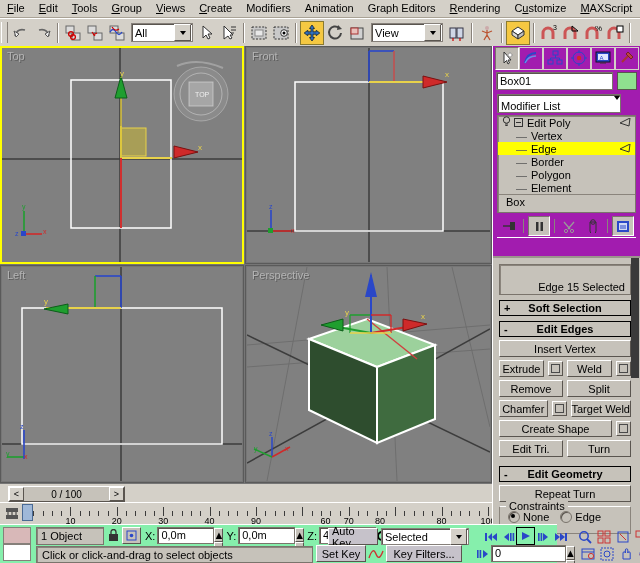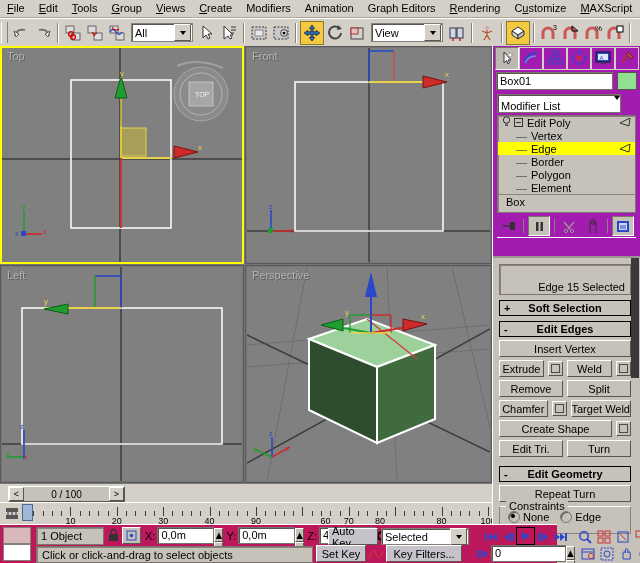--- a/index.html
+++ b/index.html
@@ -104,21 +104,21 @@
   .grplab{position:absolute;left:6px;top:-7px;background:#c6c2ba;padding:0 3px;font-size:11px;}
   .radio{display:inline-flex;align-items:center;gap:3px;font-size:11px;margin-left:8px;}
   .radio .dot{width:10px;height:10px;border-radius:50%;background:#c6c2ba;
         border:1px solid #7a746c;box-shadow:inset 1px 1px 0 #5a554f;position:relative;}
   .radio .dot.on::after{content:"";position:absolute;left:2px;top:2px;width:4px;height:4px;
         border-radius:50%;background:#000;}
   .cpsb{position:absolute;right:2px;top:212px;width:8px;height:308px;background:#c6c2ba;}
   .cpsb .thumb{position:absolute;left:0;top:0;width:8px;height:120px;background:#3a3a3a;}
 
   
-  #statusbar{position:absolute;left:0;top:524px;width:557px;height:39px;background:#be185d;
+  #statusbar{position:absolute;left:0;top:524px;width:557px;height:39px;background:#86efac;
              border-top:1px solid #fff;}
   .mini{position:absolute;left:3px;top:2px;width:28px;height:34px;}
   .mini .m1{height:17px;background:#d8b8b8;border:1px solid #86807a;box-sizing:border-box;}
   .mini .m2{height:17px;background:#fff;border:1px solid #86807a;box-sizing:border-box;}
   .sbrow1{position:absolute;left:36px;top:2px;height:17px;display:flex;align-items:center;}
   .sbfield{height:16px;background:#c6c2ba;border:1px solid #7a746c;box-shadow:inset 1px 1px 0 #8a847c;
            display:flex;align-items:center;padding-left:4px;font-size:11px;}
   .coord{height:15px;background:#fff;border:1px solid #7a746c;box-shadow:inset 1px 1px 0 #5a554f;
          width:52px;padding-left:3px;font-size:11px;line-height:15px;}
   .spin{width:9px;height:15px;display:flex;flex-direction:column;margin-right:3px;}

